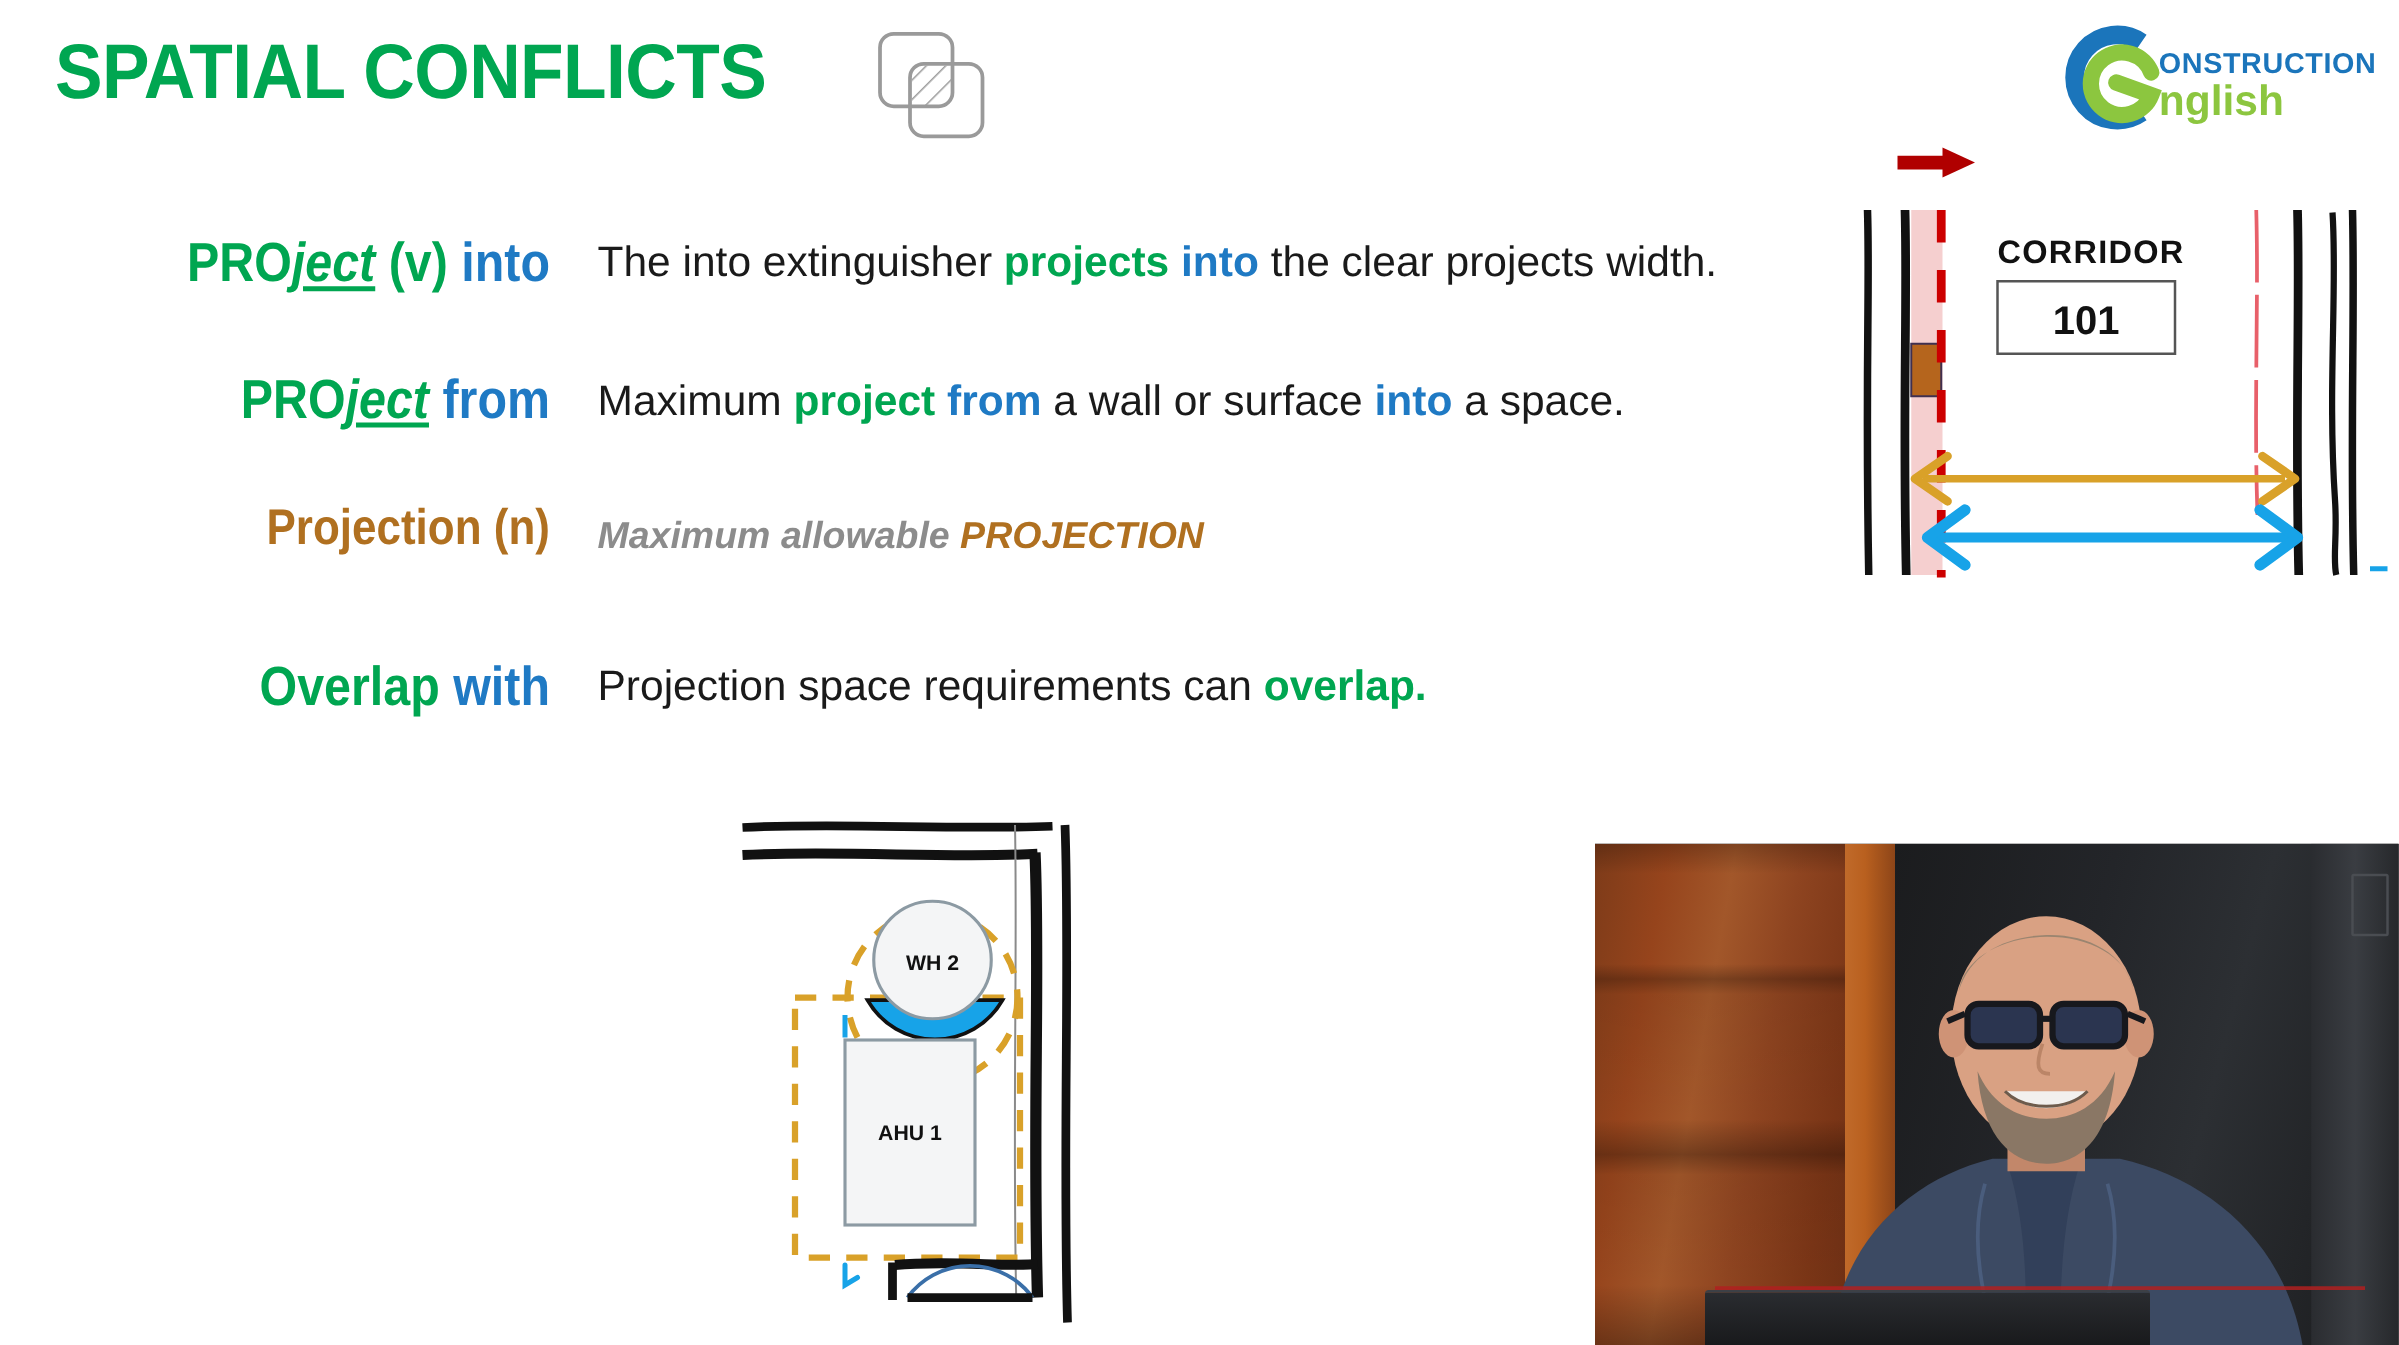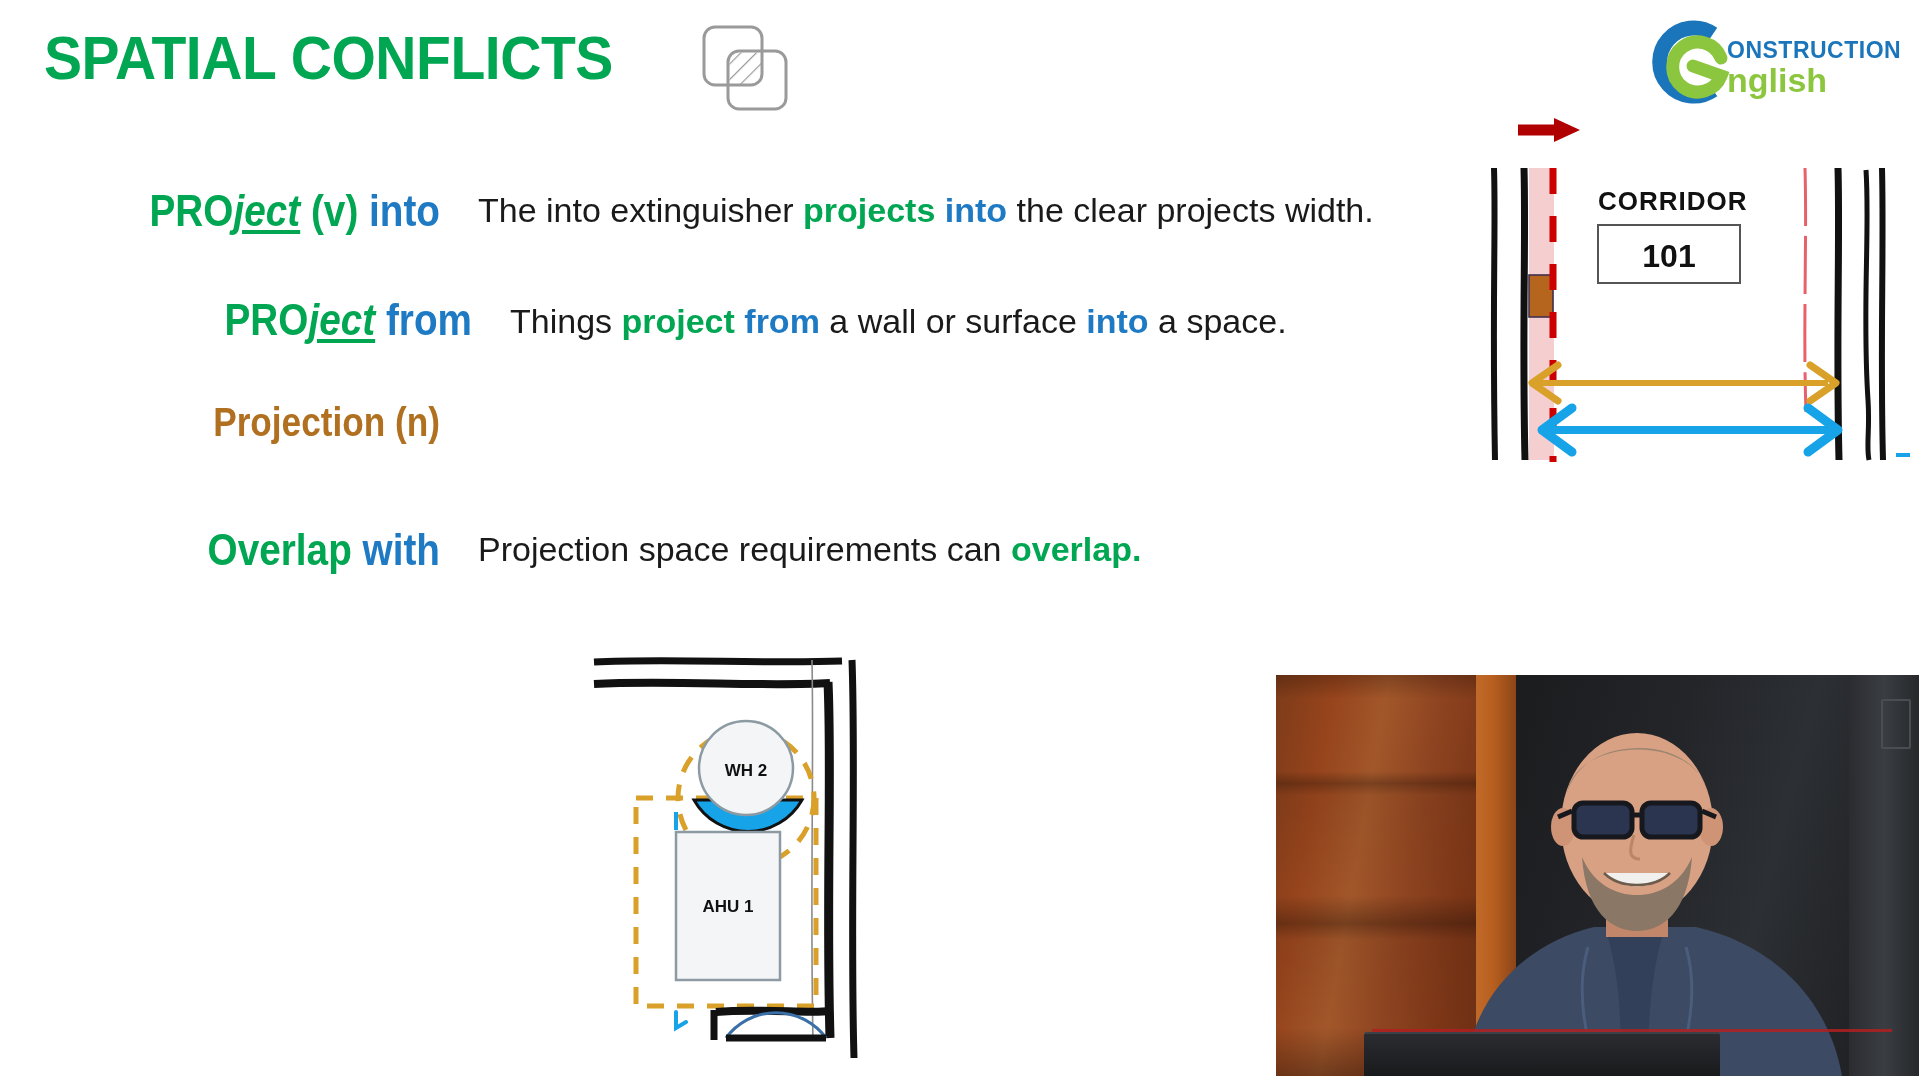--- a/index.html
+++ b/index.html
@@ -76,21 +76,21 @@
   }
   .g  { color: #00a651; }
   .b  { color: #1f7ac4; }
   .br { color: #b07020; }
   .gy { color: #8c8c8c; }
   .bold { font-weight: bold; }
   .it  { font-style: italic; }
   .und { text-decoration: underline; text-decoration-thickness: 4px; text-underline-offset: 4px; }
 
   .row1 { top: 170px; margin-top: 16px; }
-  .row2 { top: 295px; margin-left: 32px; }
+  .row2 { top: 295px; }
   .row3 { top: 400px; }
   .row4 { top: 525px; }
 
   .row1 .row-term, .row2 .row-term, .row4 .row-term { font-size: 44px; }
   .row3 .row-term { font-size: 40px; }
 
   .row1 .row-body { top: 6px; }
   .row2 .row-body { top: 8px; }
   .row3 .row-body { top: 12px; font-size: 30px; font-weight: bold; font-style: italic; }
   .row4 .row-body { top: 6px; }
@@ -195,26 +195,29 @@
   <div class="row-body">
     <span>The into extinguisher </span><span class="g bold">projects</span><span> </span><span class="b bold">into</span><span> the clear projects width.</span>
   </div>
 </div>
 
 <div class="row row2">
   <div class="row-term">
     <span class="g">PRO</span><span class="g it und">ject</span><span class="g"> </span><span class="b">from</span>
   </div>
   <div class="row-body">
-    <span>Things </span><span class="g bold">project</span><span>  </span><span class="b bold">from</span><span> a wall or surface </span><span class="b bold">into</span><span> a space.</span>
+    <span>Maximum </span><span class="g bold">project</span><span>  </span><span class="b bold">from</span><span> a wall or surface </span><span class="b bold">into</span><span> a space.</span>
   </div>
 </div>
 
 <div class="row row3">
   <div class="row-term br">Projection (n)</div>
+  <div class="row-body">
+    <span class="gy">Maximum allowable </span><span class="br">PROJECTION</span>
+  </div>
 </div>
 
 <div class="row row4">
   <div class="row-term">
     <span class="g">Overlap</span><span class="g"> </span><span class="b">with</span>
   </div>
   <div class="row-body">
     <span>Projection space requirements can </span><span class="g bold">overlap.</span>
   </div>
 </div>

